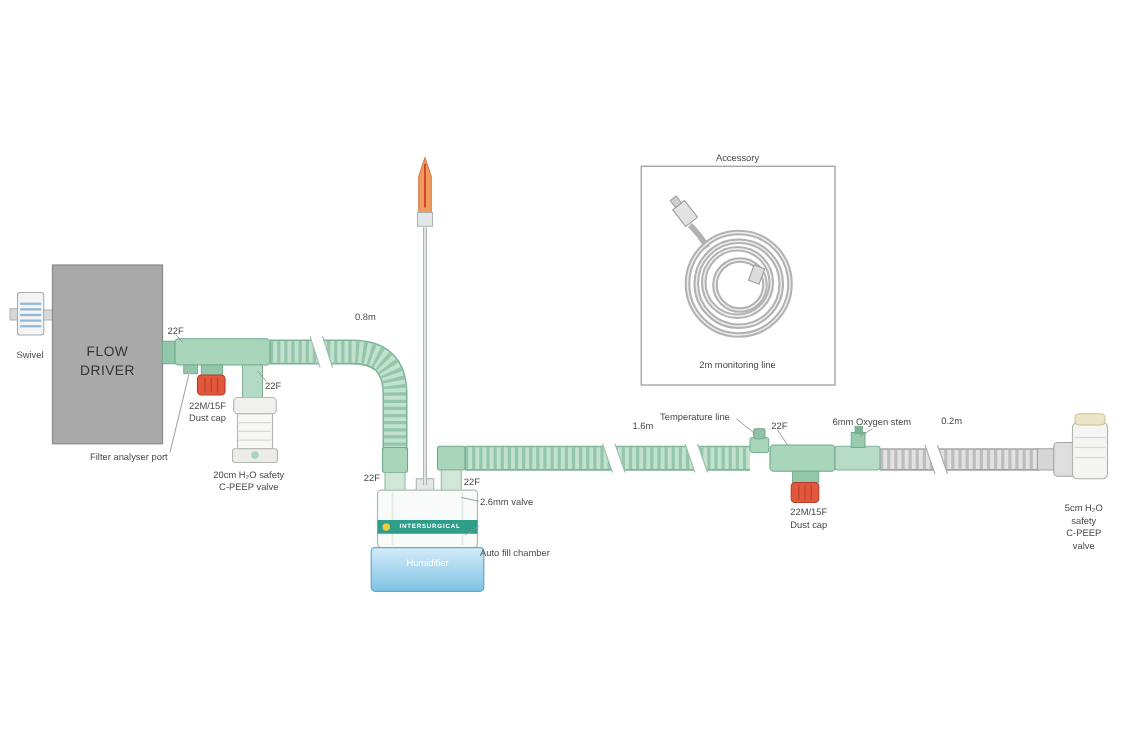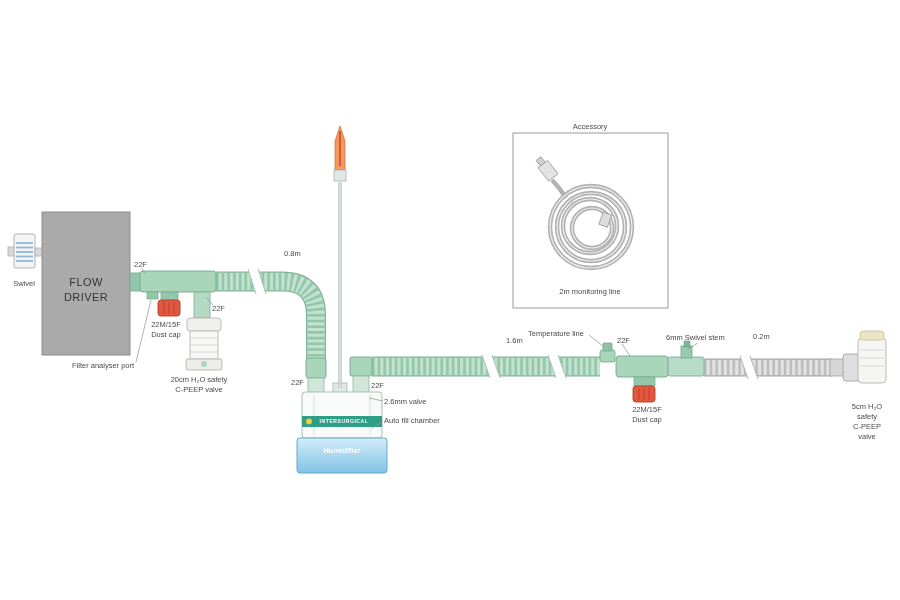--- a/index.html
+++ b/index.html
@@ -3,21 +3,21 @@
 <meta charset="utf-8">
 <title>Breathing circuit diagram</title>
 <style>
   * { margin:0; padding:0; box-sizing:border-box; }
   html,body { background:#ffffff; font-family:"Liberation Sans", sans-serif; }
   .stage { position:relative; width:900px; height:600px; background:#fff; overflow:hidden; }
   svg.circuit { position:absolute; left:0; top:0; }
   .lbl { position:absolute; font-size:7.5px; color:#4a4a4a; white-space:pre-line; line-height:1.35; }
   .c { transform:translateX(-50%); text-align:center; }
   .fd { font-size:11px; color:#333; letter-spacing:0.4px; }
-  .wh { color:#ffffff;font-weight:bold; }
+  .wh { color:#ffffff; }
   .brand { font-size:5px; letter-spacing:0.6px; color:#ffffff; font-weight:bold; }
   .tg-edge { fill:none; stroke:#7fb396; stroke-width:20; }
   .tg-base { fill:none; stroke:#c2e2cf; stroke-width:17.5; }
   .tg-ribs { fill:none; stroke:#93c6aa; stroke-width:17.5; stroke-dasharray:2.6 3.1; }
   .tgr-edge { fill:none; stroke:#a3a3a3; stroke-width:18; }
   .tgr-base { fill:none; stroke:#e2e2e2; stroke-width:15.5; }
   .tgr-ribs { fill:none; stroke:#bdbdbd; stroke-width:15.5; stroke-dasharray:2.6 3.1; }
   .coil { fill:none; stroke:#b2b2b2; stroke-width:4.5; }
   .coil-hi { fill:none; stroke:#eeeeee; stroke-width:1.2; }
   .leader { stroke:#8f8f8f; stroke-width:0.7; }
@@ -205,28 +205,28 @@
 <div class="lbl" style="left:134px; top:260px">22F</div>
 <div class="lbl c" style="left:166px; top:320px">22M/15F
 Dust cap</div>
 <div class="lbl" style="left:212px; top:304px">22F</div>
 <div class="lbl c" style="left:199px; top:375px">20cm H₂O safety
 C-PEEP valve</div>
 <div class="lbl" style="left:284px; top:249px">0.8m</div>
 <div class="lbl" style="left:291px; top:378px">22F</div>
 <div class="lbl" style="left:371px; top:381px">22F</div>
 <div class="lbl" style="left:384px; top:397px">2.6mm valve</div>
-<div class="lbl" style="left:384px; top:416px">Auto fill chamber</div>
+<div class="lbl" style="left:384px; top:438px">Auto fill chamber</div>
 <div class="lbl c wh" style="left:342px; top:446px">Humidifier</div>
 <div class="lbl c brand" style="left:344px; top:418px">INTERSURGICAL</div>
 <div class="lbl" style="left:506px; top:336px">1.6m</div>
 <div class="lbl" style="left:528px; top:329px">Temperature line</div>
 <div class="lbl" style="left:617px; top:336px">22F</div>
 <div class="lbl c" style="left:647px; top:405px">22M/15F
 Dust cap</div>
-<div class="lbl" style="left:666px; top:333px">6mm Swivel stem</div>
+<div class="lbl" style="left:666px; top:333px">6mm Oxygen stem</div>
 <div class="lbl" style="left:753px; top:332px">0.2m</div>
 <div class="lbl c" style="left:867px; top:402px">5cm H₂O safety
 C-PEEP valve</div>
 <div class="lbl c" style="left:590px; top:122px">Accessory</div>
 <div class="lbl c" style="left:590px; top:287px">2m monitoring line</div>
 
 </div>
 
 </body></html>

